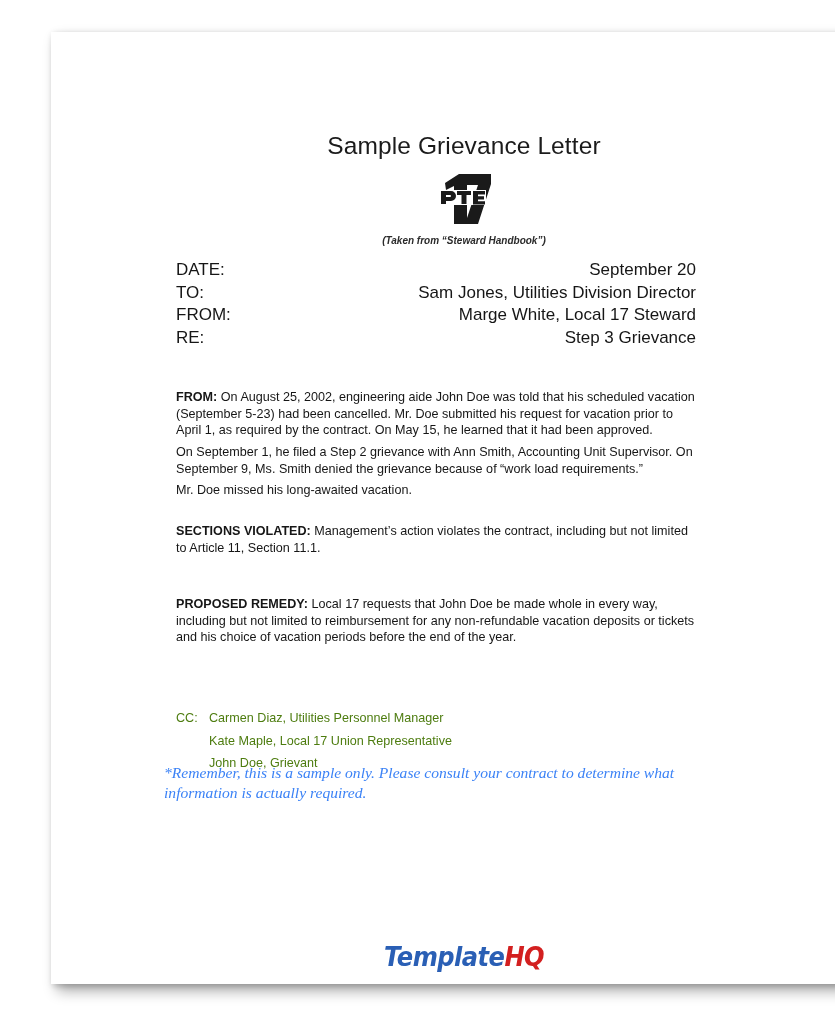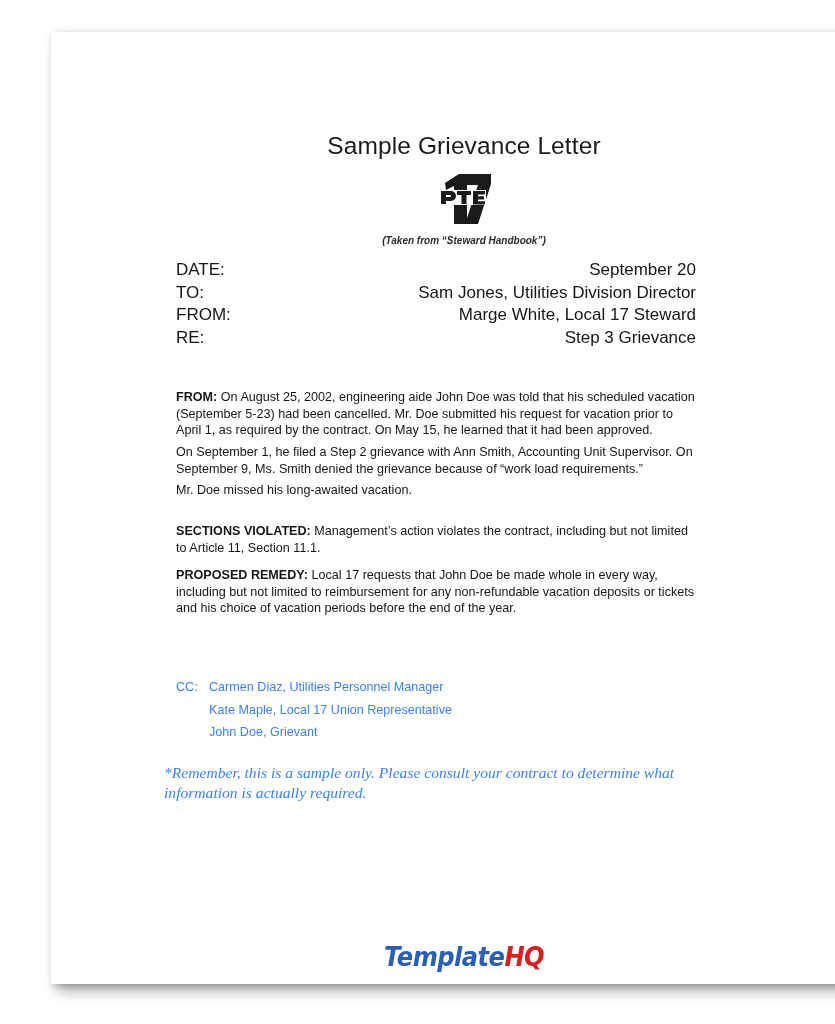--- a/index.html
+++ b/index.html
@@ -104,30 +104,30 @@
     line-height: 16.6px;
     color: #161616;
     text-align: left;
   }
   .body-block .lead-label { font-weight: bold; }
 
   #facts-paragraph        { top: 357px; }
   #step2-paragraph        { top: 412px; }
   #missed-paragraph       { top: 450px; }
   #sections-violated      { top: 491px; }
-  #proposed-remedy        { top: 535px; }
+  #proposed-remedy        { top: 564px; }
 
   
   .cc-block {
     position: absolute;
     left: 125px;
-    top: 648px;
+    top: 679px;
     width: 520px;
     font-size: 12.6px;
-    color: #3b82f6;
+    color: #4d7c0f;
   }
   .cc-row {
     display: flex;
     align-items: baseline;
     height: 22.5px;
   }
   .cc-label {
     width: 33px;
     flex: 0 0 33px;
   }

